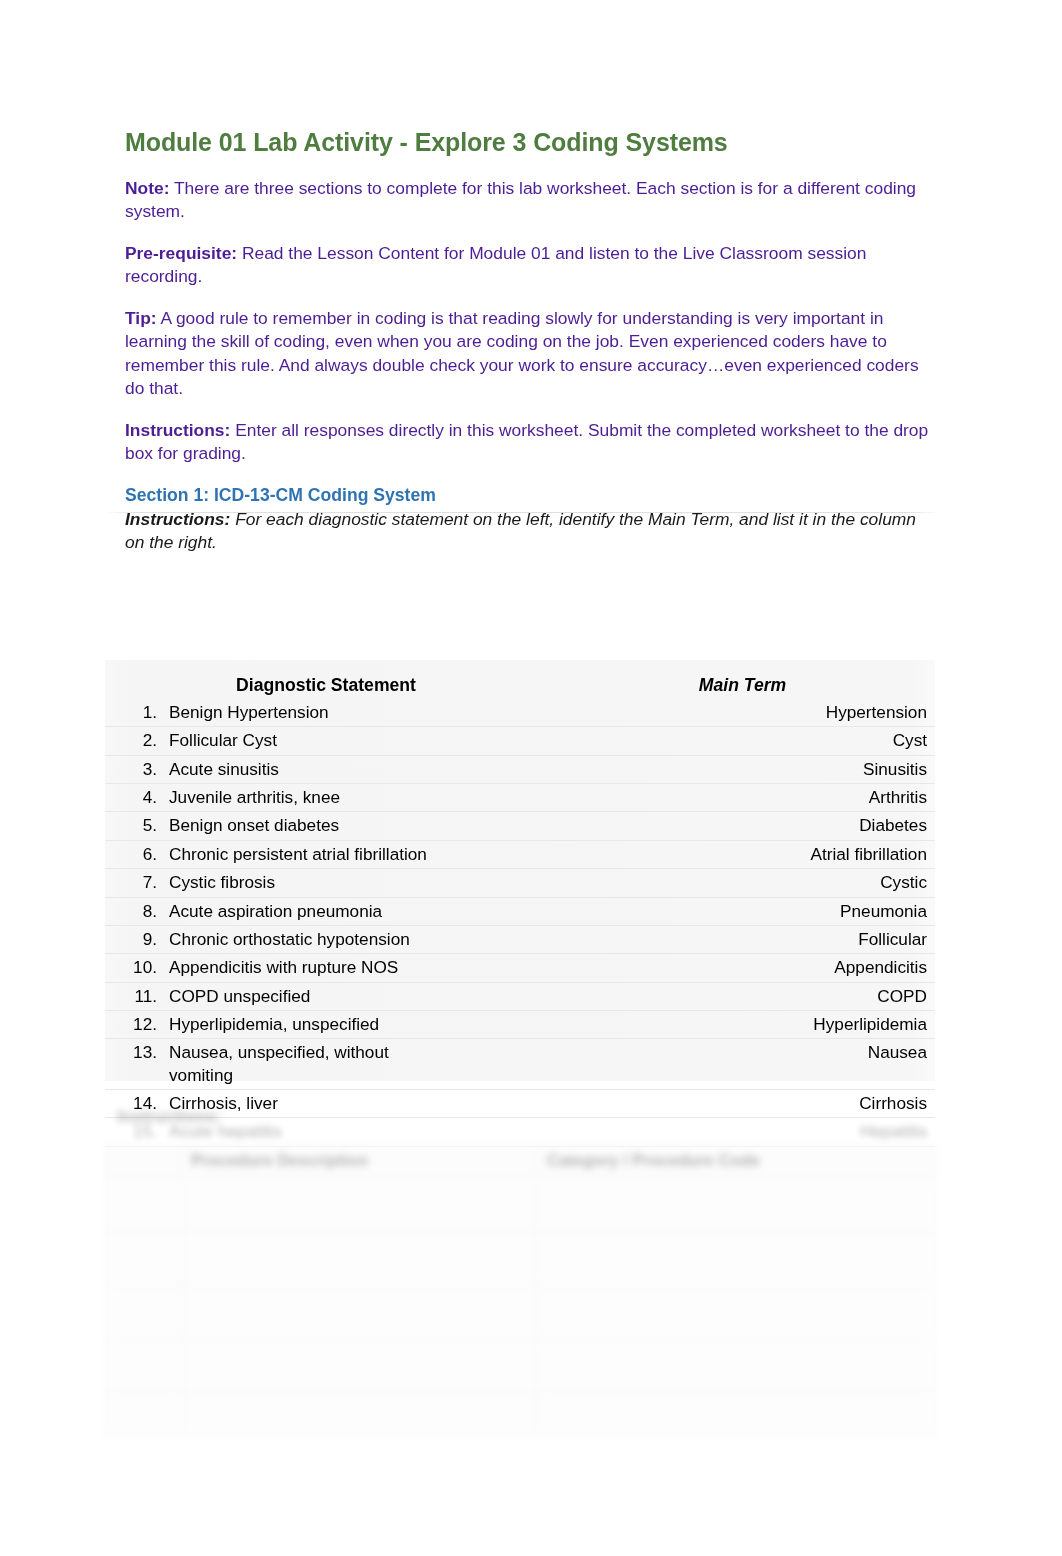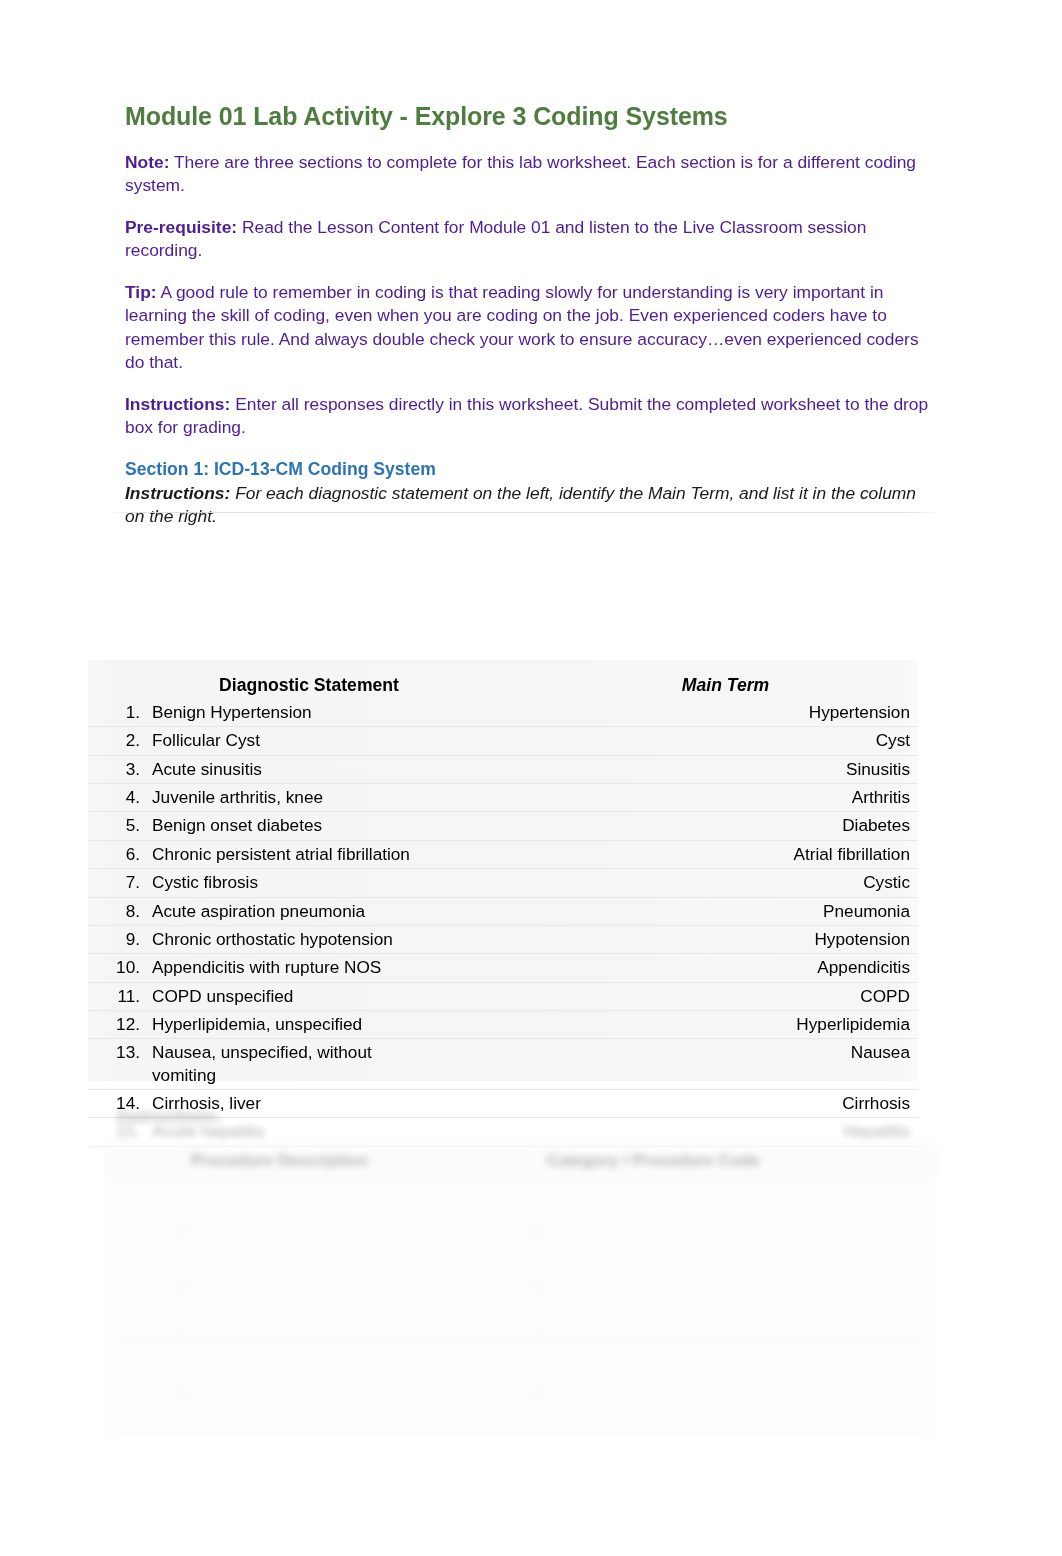--- a/index.html
+++ b/index.html
@@ -18,21 +18,21 @@
 
   .page {
     position: absolute;
     inset: 0;
     background: #ffffff;
   }
 
   .content {
     position: absolute;
     left: 125px;
-    top: 102px;
+    top: 128px;
     width: 813px;
   }
 
   h1.doc-title {
     font-size: 25px;
     line-height: 1.15;
     font-weight: bold;
     color: #4f7d3f;
     margin: 0 0 20px 0;
     letter-spacing: -0.1px;
@@ -72,21 +72,21 @@
     background: linear-gradient(to right,
         rgba(230,230,230,0) 0%,
         rgba(222,222,222,0.95) 4%,
         rgba(222,222,222,0.95) 96%,
         rgba(230,230,230,0) 100%);
   }
 
   
   .table1-wrap {
     position: absolute;
-    left: 88px;
+    left: 105px;
     top: 660px;
     width: 830px;
     height: 421px;
     background:
       linear-gradient(to right,
         rgba(248,248,248,1) 0%,
         rgba(245,245,245,1) 3%,
         rgba(246,246,246,1) 97%,
         rgba(250,250,250,1) 100%);
   }
@@ -320,21 +320,21 @@
           <td class="right-cell">Pneumonia</td>
         </tr>
 
         <tr class="num-row">
           <td class="left-cell">
               <div class="li-row">
                 <span class="li-num">9.</span>
                 <span class="li-text">Chronic orthostatic hypotension</span>
               </div>
             </td>
-          <td class="right-cell">Hypotension</td>
+          <td class="right-cell">Follicular</td>
         </tr>
 
         <tr class="num-row">
           <td class="left-cell">
               <div class="li-row">
                 <span class="li-num">10.</span>
                 <span class="li-text">Appendicitis with rupture NOS</span>
               </div>
             </td>
           <td class="right-cell">Appendicitis</td>

